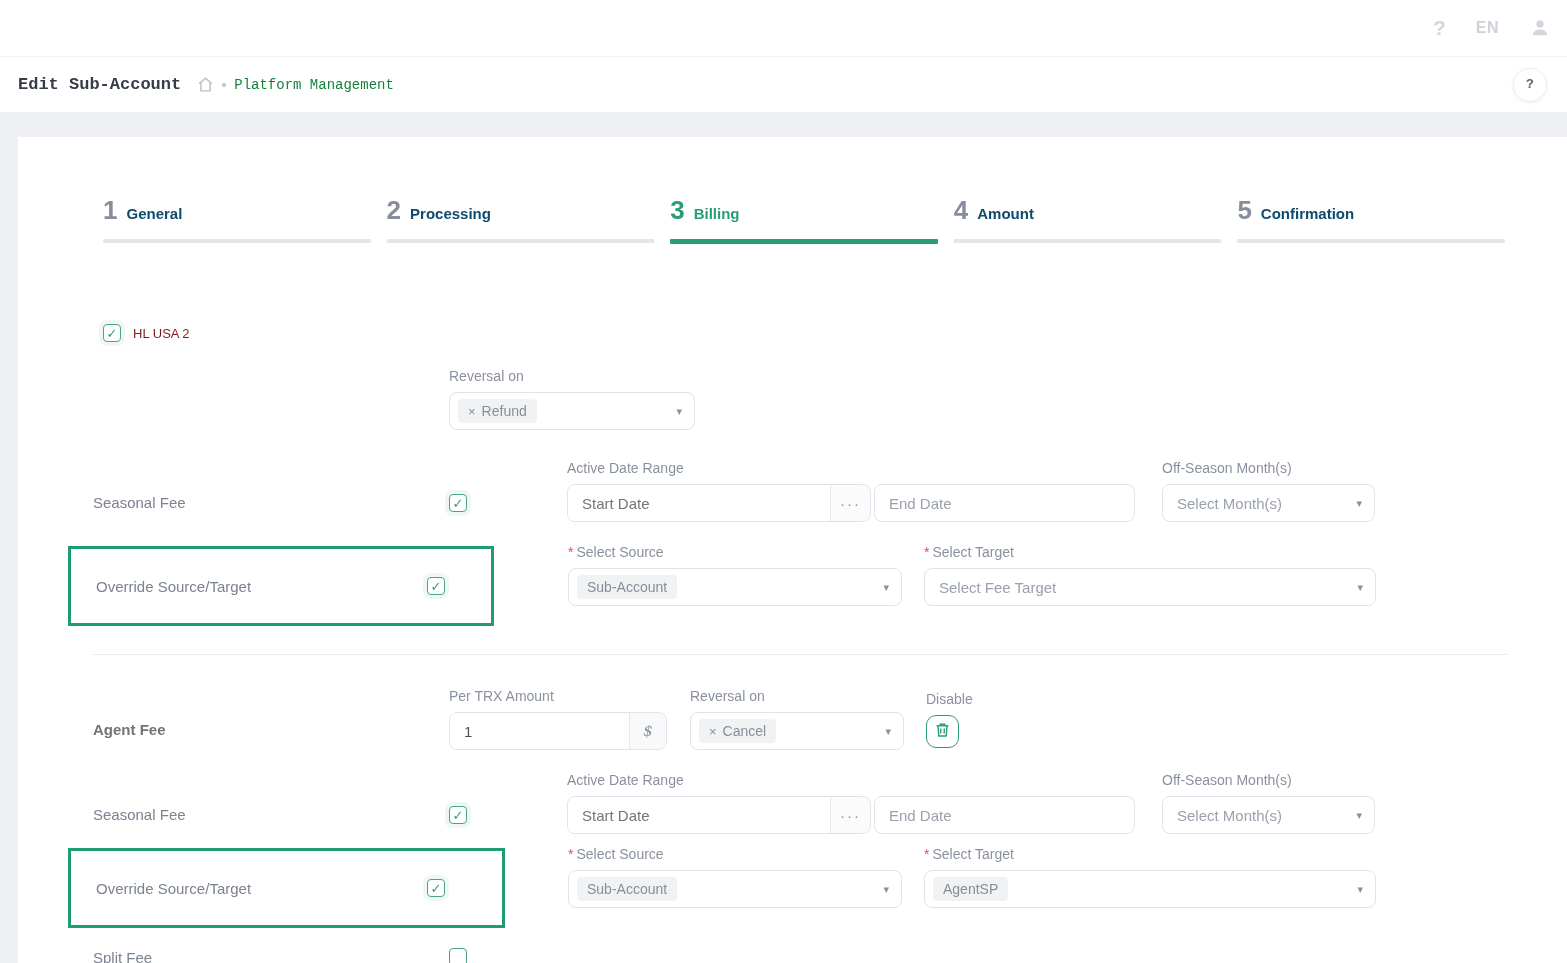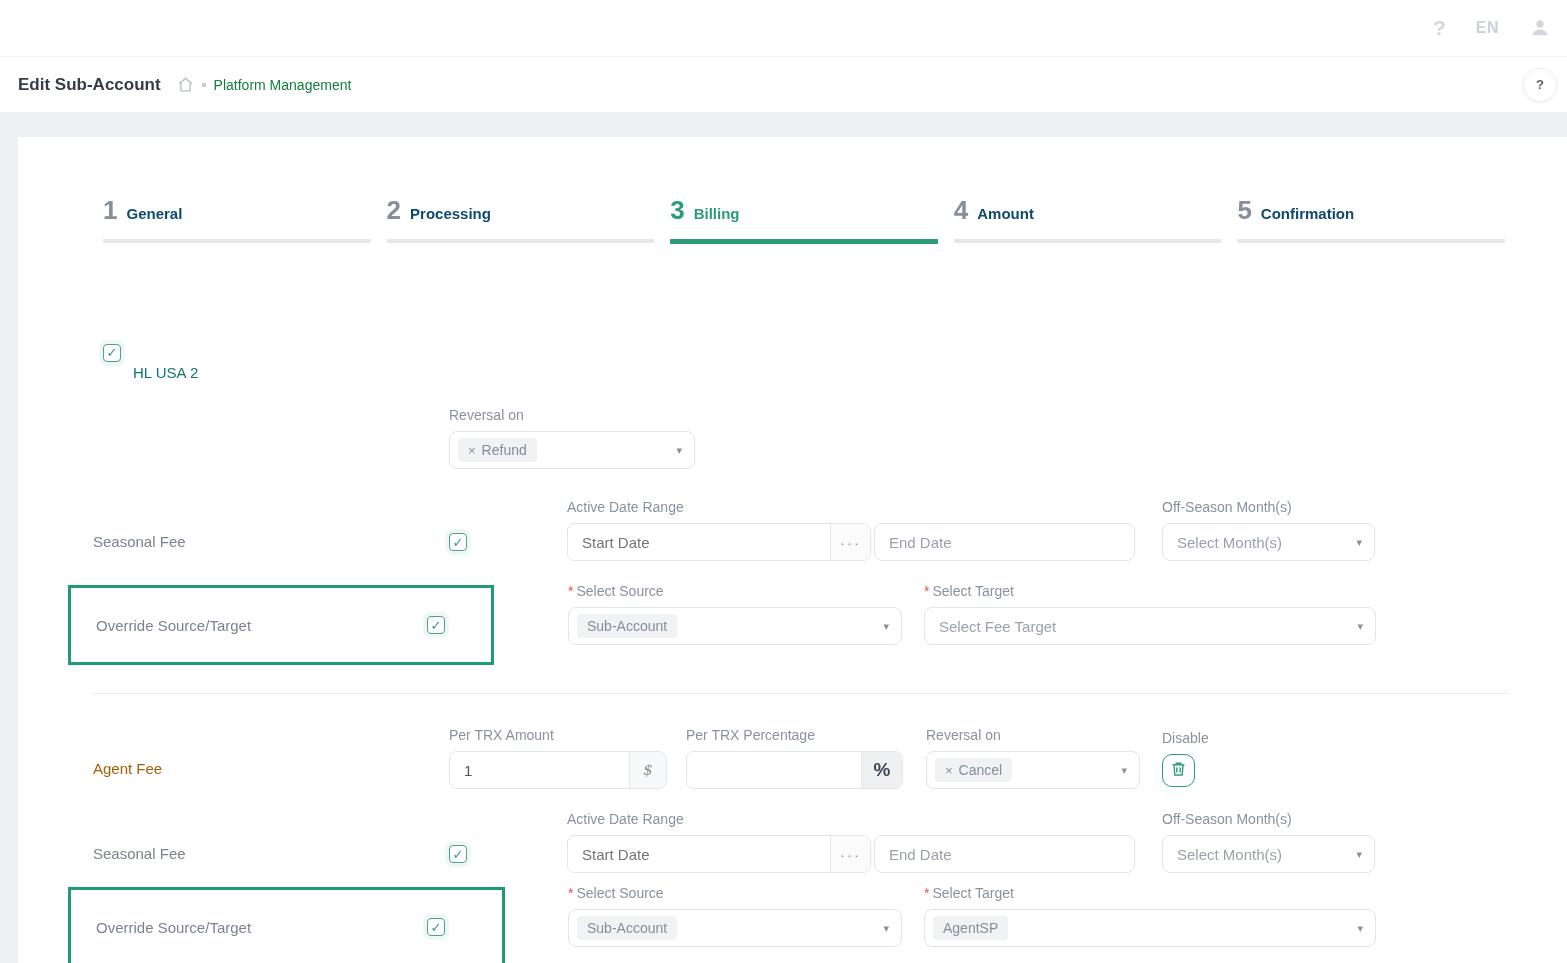--- a/index.html
+++ b/index.html
@@ -10,21 +10,21 @@
   
   .topbar { height:57px; background:#fff; display:flex; align-items:center;
     justify-content:flex-end; gap:30px; padding-right:16px;
     border-bottom:1px solid #f1f2f4; }
   .topbar .qmark { font-size:21px; font-weight:700; color:#d2d6dd; cursor:pointer; }
   .topbar .lang { font-size:16px; font-weight:700; color:#cdd1d8; letter-spacing:.5px; cursor:pointer; }
   .topbar .user-ic { width:22px; height:22px; cursor:pointer; }
 
   
   .pagehead { height:55px; background:#fff; display:flex; align-items:center;
-    padding:0 10px 0 18px; }
+    padding:0 20px 0 18px;font-family:Liberation Mono, monospace; }
   .pagehead .title { font-size:17px; font-weight:700; color:#363c47; }
   .home-ic { width:17px; height:17px; margin-left:16px; }
   .crumb-sep { width:4px; height:4px; background:#c7cbd2; border-radius:1px; margin-left:8px; }
   .crumb { font-size:14px; color:#15803d; margin-left:8px; }
   .help-circle { margin-left:auto; width:34px; height:34px; border-radius:50%;
     background:#fff; border:1px solid #edeef1; box-shadow:0 1px 4px rgba(0,0,0,.06);
     display:flex; align-items:center; justify-content:center;
     font-size:13px; font-weight:700; color:#5a6170; cursor:pointer; }
 
   
@@ -152,21 +152,21 @@
           <span class="step-num">5</span>
           <span class="step-label">Confirmation</span>
         </div>
       <div class="step-bar"></div>
     </div>
   </div>
 
   <div class="frow" style="margin-top:80px; align-items:center;">
     <div style="display:flex; align-items:center; margin-left:10px;">
       <span class="cb">✓</span>
-      <span style="font-size:15px; color:#0f766e; margin-left:12px;margin-top:40px;">HL USA 2</span>
+      <span style="font-size:13px; color:#7f1d1d; margin-left:12px;">HL USA 2</span>
     </div>
   </div>
 
   <div class="frow" style="margin-top:26px;">
     <div class="col-label"></div>
     <div style="width:246px;">
       <div class="field-label">Reversal on</div>
       <div class="ddl">
         <span class="chip">
             <span class="x">×</span>
@@ -218,33 +218,26 @@
       <div class="ddl">
         <span class="ph">Select Fee Target</span>
         <span class="caret">▾</span>
       </div>
     </div>
   </div>
 
   <div class="divider"></div>
 
   <div class="frow">
-    <div class="col-label" style="font-weight:400; color:#a16207; margin-bottom:12px;">Agent Fee</div>
+    <div class="col-label" style="font-weight:700; color:#737373; margin-bottom:12px;">Agent Fee</div>
     <div style="width:218px;">
       <div class="field-label">Per TRX Amount</div>
       <div class="igroup">
         <input value="1" style="">
         <span class="addon dollar">$</span>
-      </div>
-    </div>
-    <div style="margin-left:19px; width:217px;">
-      <div class="field-label">Per TRX Percentage</div>
-      <div class="igroup">
-        <input value="" style="">
-        <span class="addon pct">%</span>
       </div>
     </div>
     <div style="margin-left:23px; width:214px;">
       <div class="field-label">Reversal on</div>
       <div class="ddl">
         <span class="chip">
             <span class="x">×</span>
             <span>Cancel</span>
           </span>
         <span class="caret">▾</span>

